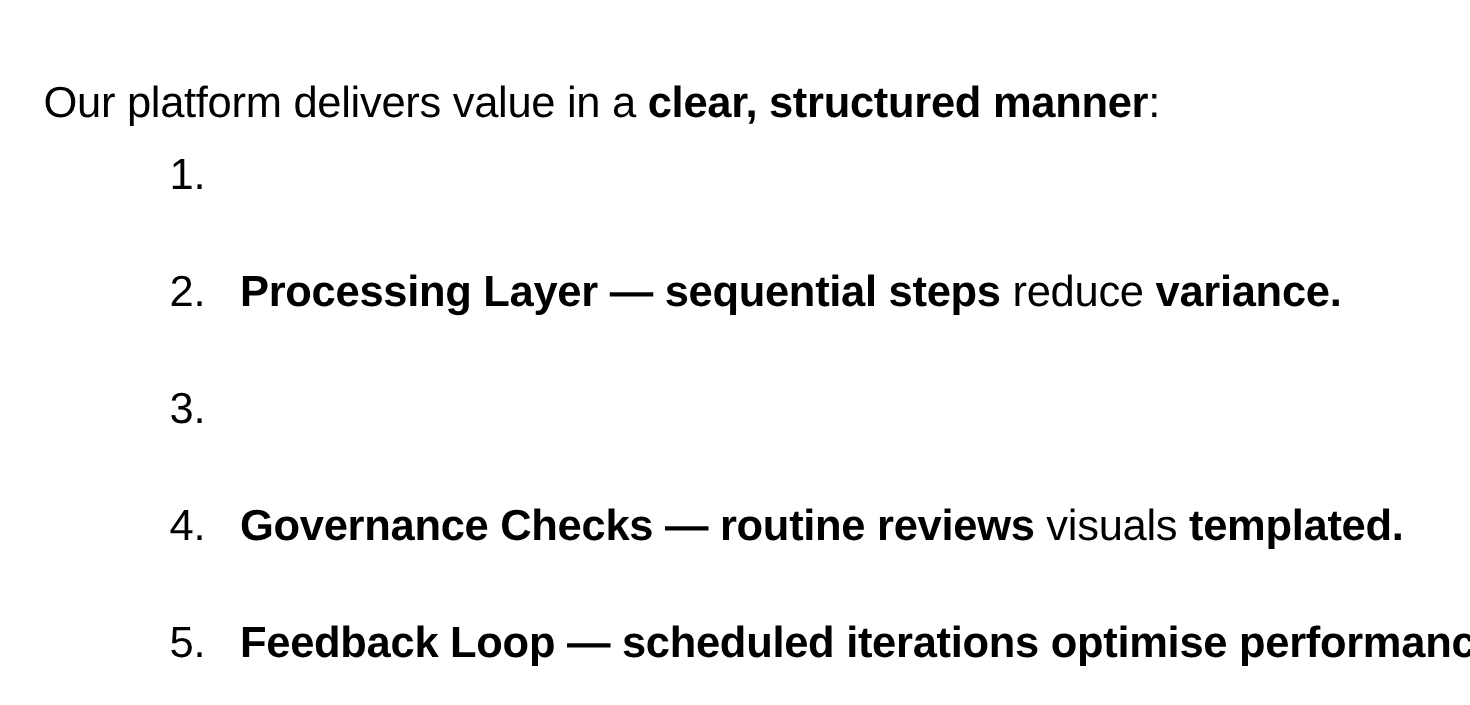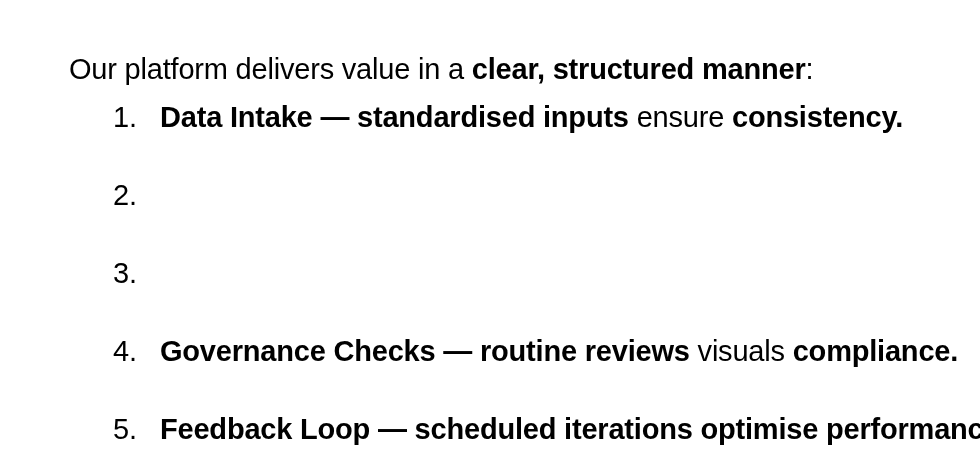--- a/index.html
+++ b/index.html
@@ -26,21 +26,20 @@
 
   .intro {
     position: absolute;
     left: 29px;
     top: 21px;
     font-size: 29px;
     line-height: 38px;
     letter-spacing: -0.2px;
     white-space: nowrap;
     font-weight: 400;
-    margin-left: 40px;
   }
 
   .steps {
     position: absolute;
     left: 0;
     top: 84px;
     width: 980px;
   }
 
   .step {
@@ -80,34 +79,34 @@
 <body style="background: rgb(255, 255, 255); color: rgb(0, 0, 0);">
 
 <div class="slide">
 
   <p class="intro"><span class="r">Our platform delivers value in a </span><span class="b">clear, structured manner</span><span class="r">:</span></p>
 
   <ol class="steps" start="1">
 
     <li class="step">
       <span class="step-marker">1.</span>
-      <span class="step-text"><span class="b">Data Intake — standardised inputs</span><span class="r"> ensure </span><span class="b">consistency.</span></span>
     </li>
 
     <li class="step">
       <span class="step-marker">2.</span>
+      <span class="step-text"><span class="b">Processing Layer — sequential steps</span><span class="r"> reduce </span><span class="b">variance.</span></span>
     </li>
 
     <li class="step">
       <span class="step-marker">3.</span>
     </li>
 
     <li class="step">
       <span class="step-marker">4.</span>
-      <span class="step-text"><span class="b">Governance Checks — routine reviews</span><span class="r"> visuals </span><span class="b">compliance.</span></span>
+      <span class="step-text"><span class="b">Governance Checks — routine reviews</span><span class="r"> visuals </span><span class="b">templated.</span></span>
     </li>
 
     <li class="step">
       <span class="step-marker">5.</span>
       <span class="step-text"><span class="b">Feedback Loop — scheduled iterations optimise performance.</span></span>
     </li>
 
   </ol>
 
 </div>

